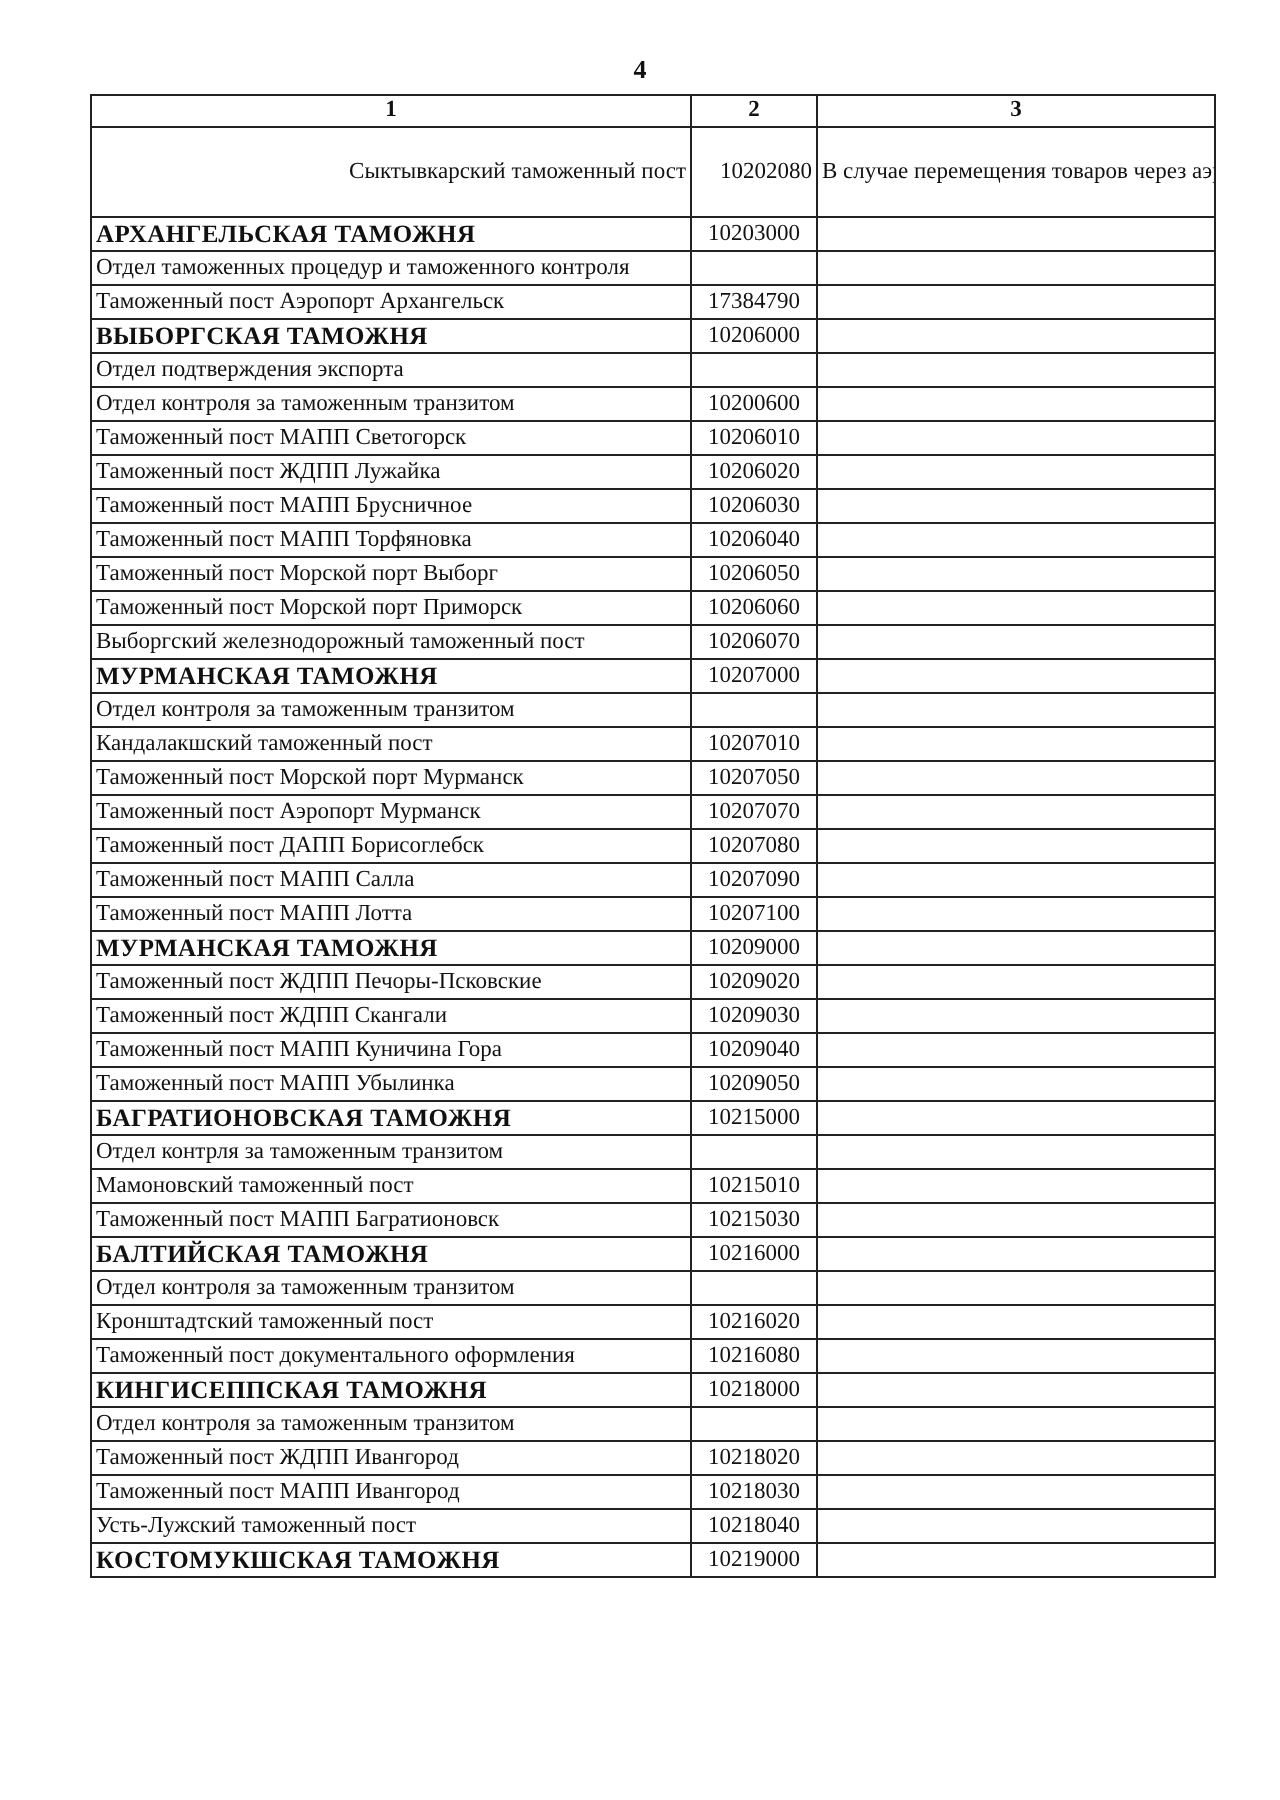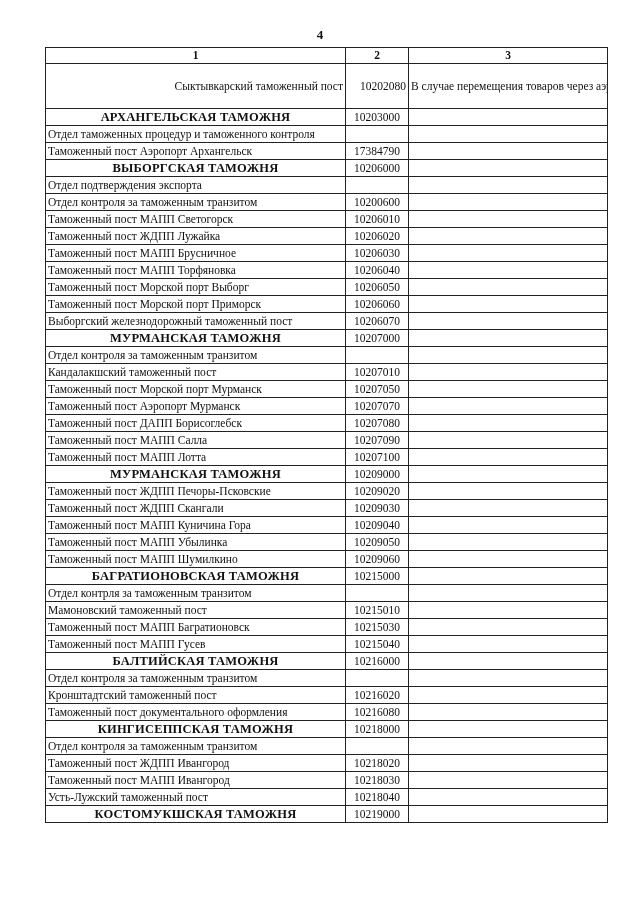--- a/index.html
+++ b/index.html
@@ -10,21 +10,21 @@
   table.customs { position: absolute; top: 47px; left: 45px; width: 562px;
                   border-collapse: collapse; table-layout: fixed; }
   table.customs td, table.customs th { border: 1px solid #222; padding: 0 2px; font-size: 11.5px;
                   line-height: 15px; height: 16px; overflow: hidden; white-space: nowrap; }
   table.customs th { font-weight: bold; text-align: center; font-size: 11.5px; height: 14px; }
   col.c1 { width: 300px; } col.c2 { width: 63px; } col.c3 { width: 199px; }
   td.name { text-align: left; }
   td.code { text-align: center; }
   td.note { text-align: center; white-space: normal; line-height: 16px; font-size: 11px; }
   tr.tall td { height: 44px; text-align: right; }
-  tr.customs-office td.name { font-weight: bold; font-size: 12.5px; letter-spacing: 0.2px; text-align: center; }
+  tr.customs-office td.name { font-weight: bold; font-size: 12.5px; letter-spacing: 0.2px; }
   table.customs { border: 1.5px solid #111; }
 </style>
 </head>
 <body>
 
 <div class="page-number">4</div>
 
 <table class="customs">
   <colgroup>
       <col class="c1">
@@ -167,48 +167,38 @@
       <tr class="customs-post">
         <td class="name">Таможенный пост МАПП Куничина Гора</td>
         <td class="code">10209040</td>
         <td class="note"></td>
       </tr>
       <tr class="customs-post">
         <td class="name">Таможенный пост МАПП Убылинка</td>
         <td class="code">10209050</td>
         <td class="note"></td>
       </tr>
-      <tr class="customs-post">
-        <td class="name">Таможенный пост МАПП Шумилкино</td>
-        <td class="code">10209060</td>
-        <td class="note"></td>
-      </tr>
       <tr class="customs-office">
         <td class="name">БАГРАТИОНОВСКАЯ ТАМОЖНЯ</td>
         <td class="code">10215000</td>
         <td class="note"></td>
       </tr>
       <tr class="customs-post">
         <td class="name">Отдел контрля за таможенным транзитом</td>
         <td class="code"></td>
         <td class="note"></td>
       </tr>
       <tr class="customs-post">
         <td class="name">Мамоновский таможенный пост</td>
         <td class="code">10215010</td>
         <td class="note"></td>
       </tr>
       <tr class="customs-post">
         <td class="name">Таможенный пост МАПП Багратионовск</td>
         <td class="code">10215030</td>
-        <td class="note"></td>
-      </tr>
-      <tr class="customs-post">
-        <td class="name">Таможенный пост МАПП Гусев</td>
-        <td class="code">10215040</td>
         <td class="note"></td>
       </tr>
       <tr class="customs-office">
         <td class="name">БАЛТИЙСКАЯ ТАМОЖНЯ</td>
         <td class="code">10216000</td>
         <td class="note"></td>
       </tr>
       <tr class="customs-post">
         <td class="name">Отдел контроля за таможенным транзитом</td>
         <td class="code"></td>

